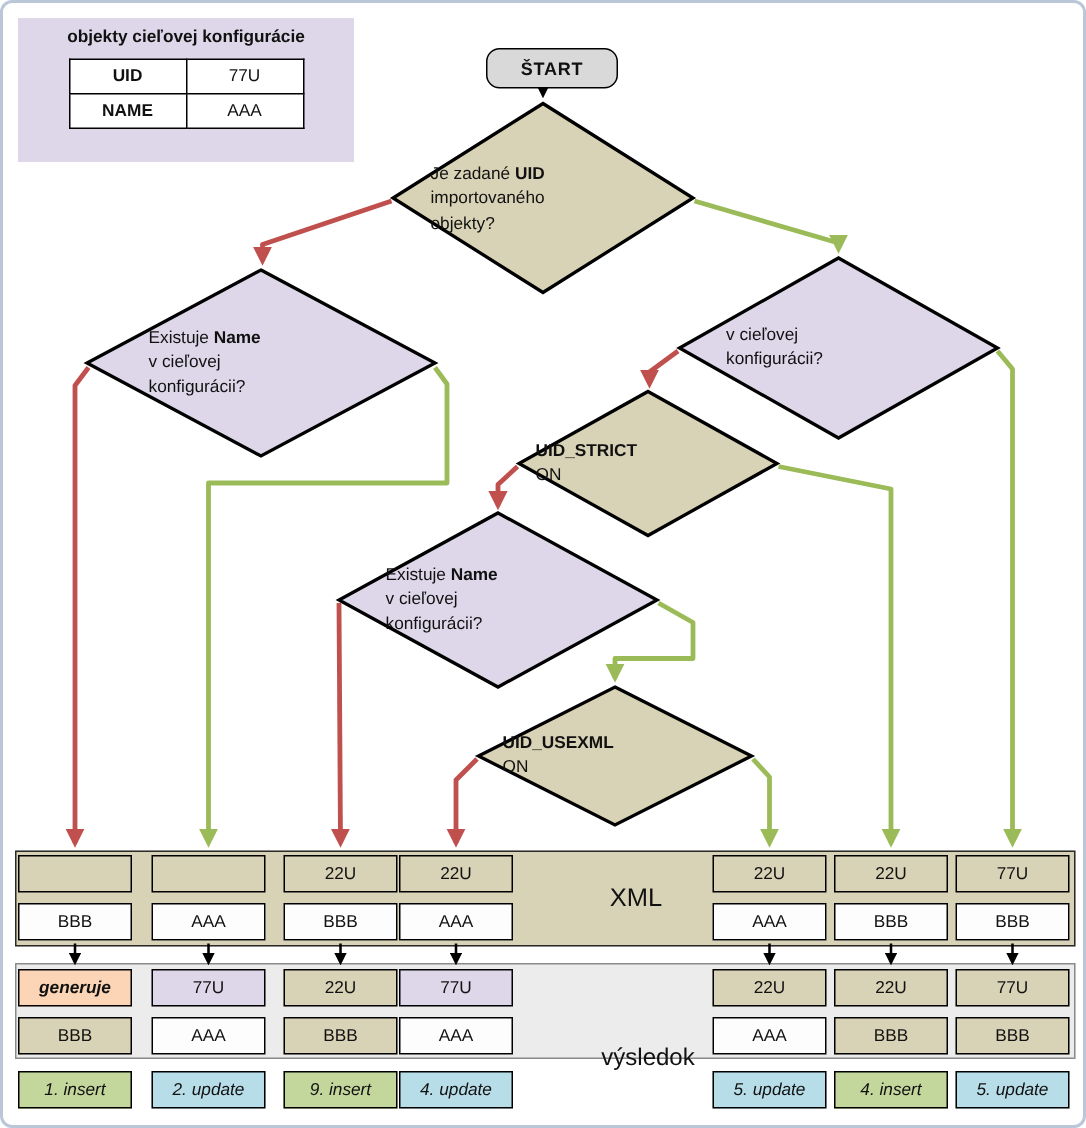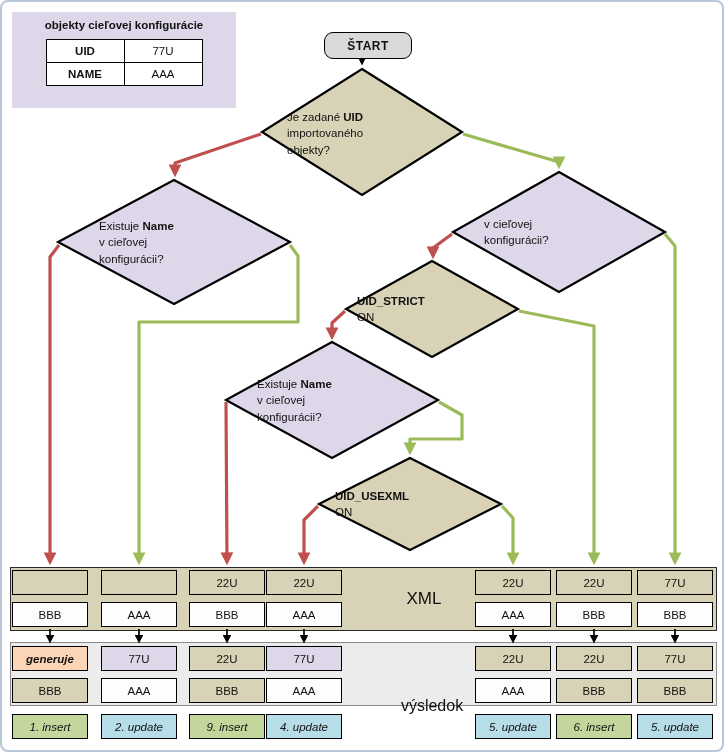--- a/index.html
+++ b/index.html
@@ -161,21 +161,21 @@
   <div class="cell tan" style="left:473px;top:568px">22U</div>
   <div class="cell" style="left:473px;top:600px">AAA</div>
   <div class="cell tan" style="left:473px;top:644px">22U</div>
   <div class="cell" style="left:473px;top:676px">AAA</div>
   <div class="tag update" style="left:473px">5. update</div>
 
   <div class="cell tan" style="left:554px;top:568px">22U</div>
   <div class="cell" style="left:554px;top:600px">BBB</div>
   <div class="cell tan" style="left:554px;top:644px">22U</div>
   <div class="cell tan" style="left:554px;top:676px">BBB</div>
-  <div class="tag insert" style="left:554px">6. insert</div>
+  <div class="tag insert" style="left:554px">4. insert</div>
 
   <div class="cell tan" style="left:635px;top:568px">77U</div>
   <div class="cell" style="left:635px;top:600px">BBB</div>
   <div class="cell tan" style="left:635px;top:644px">77U</div>
   <div class="cell tan" style="left:635px;top:676px">BBB</div>
   <div class="tag update" style="left:635px">5. update</div>
 
 </div>
 
 </body></html>

